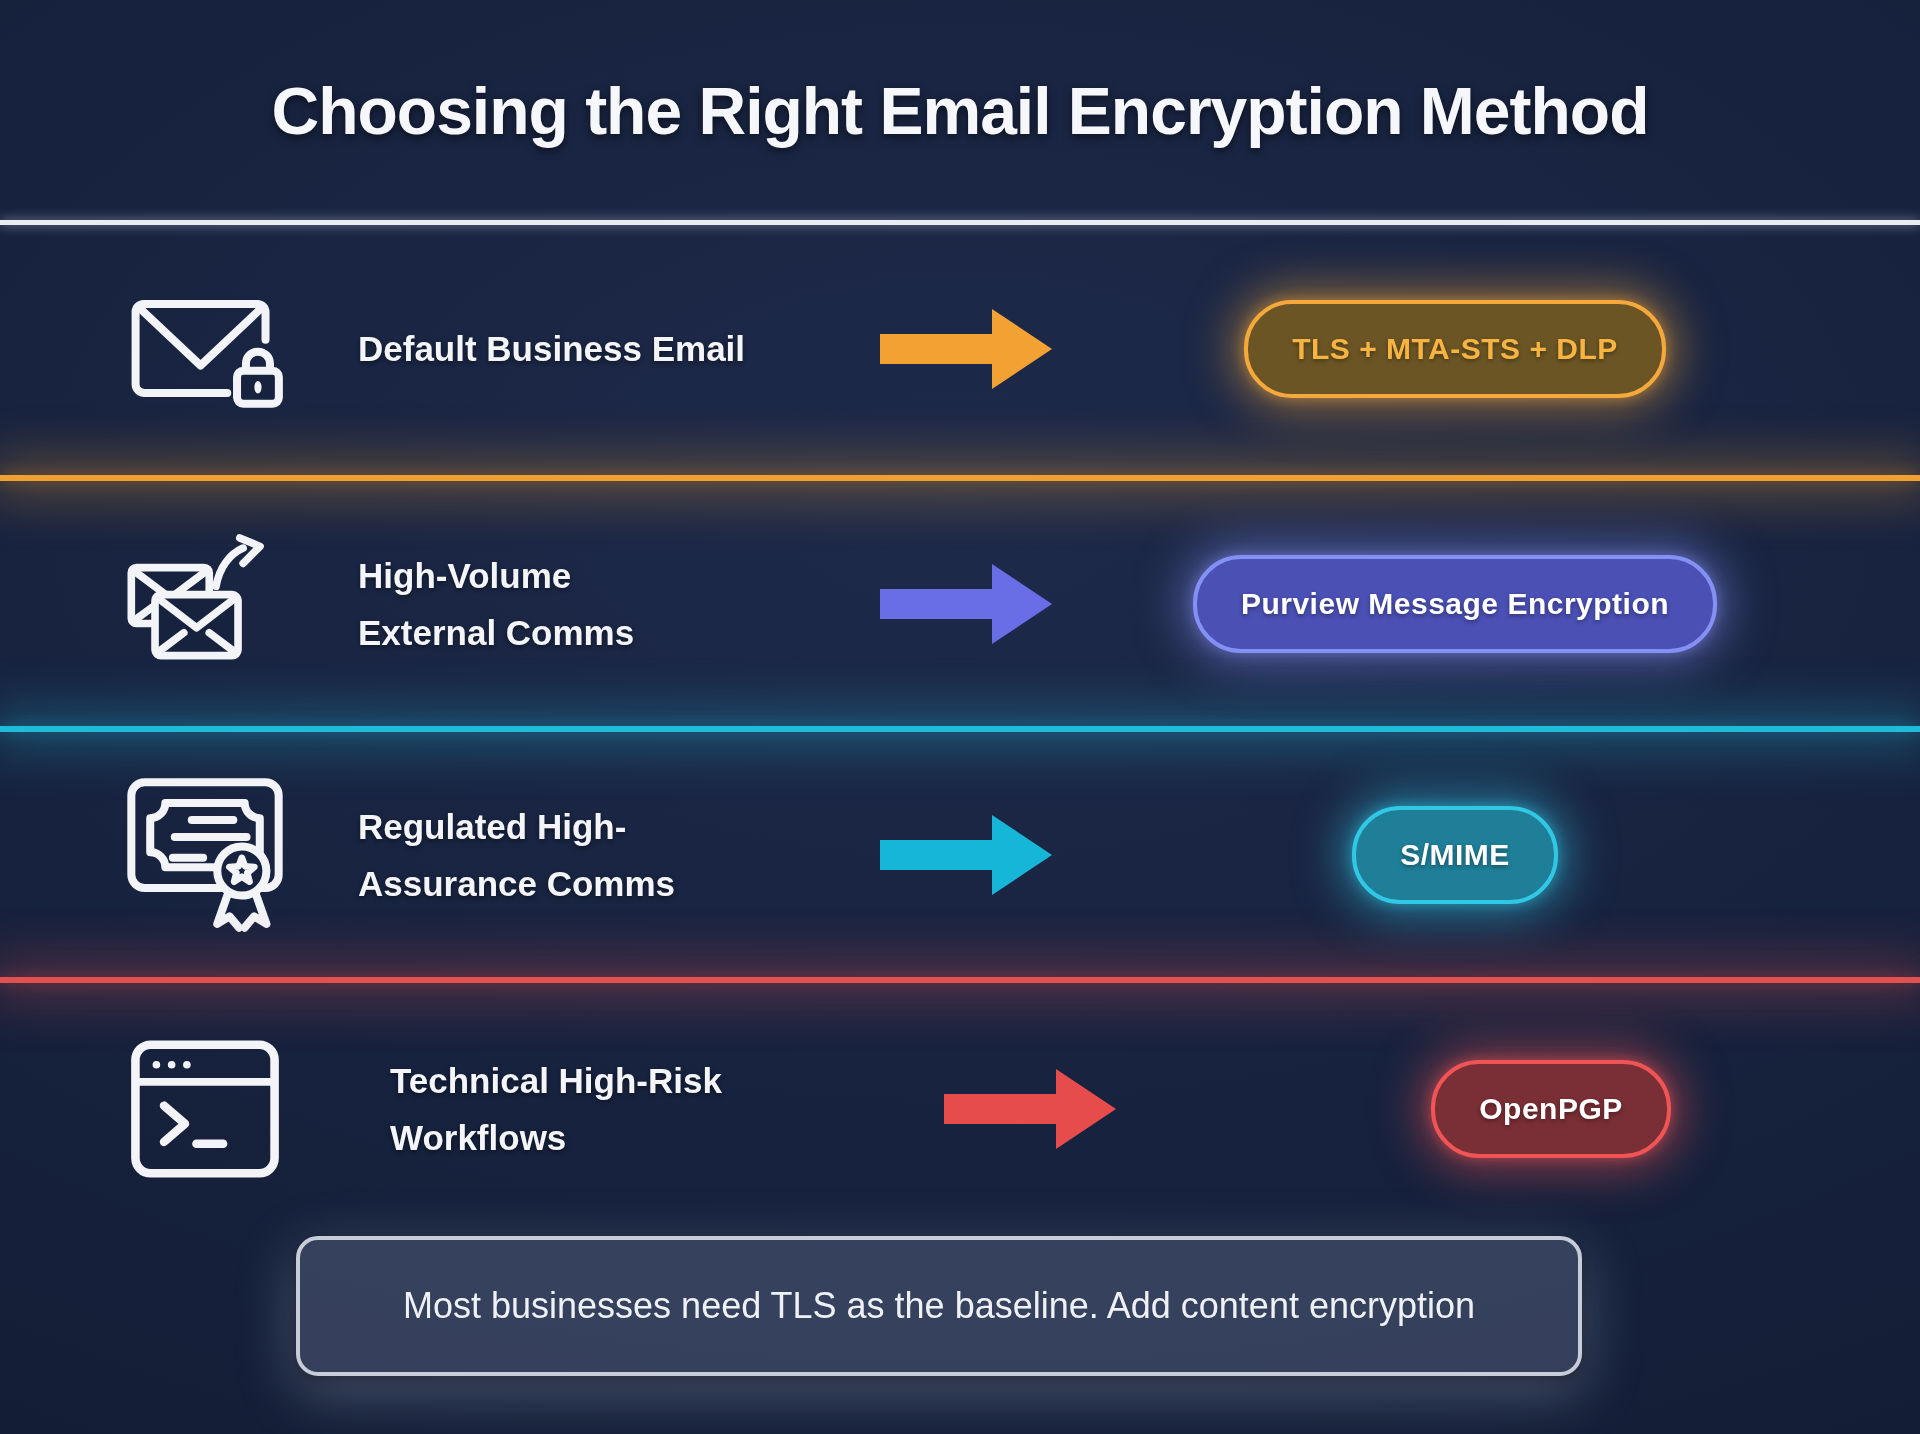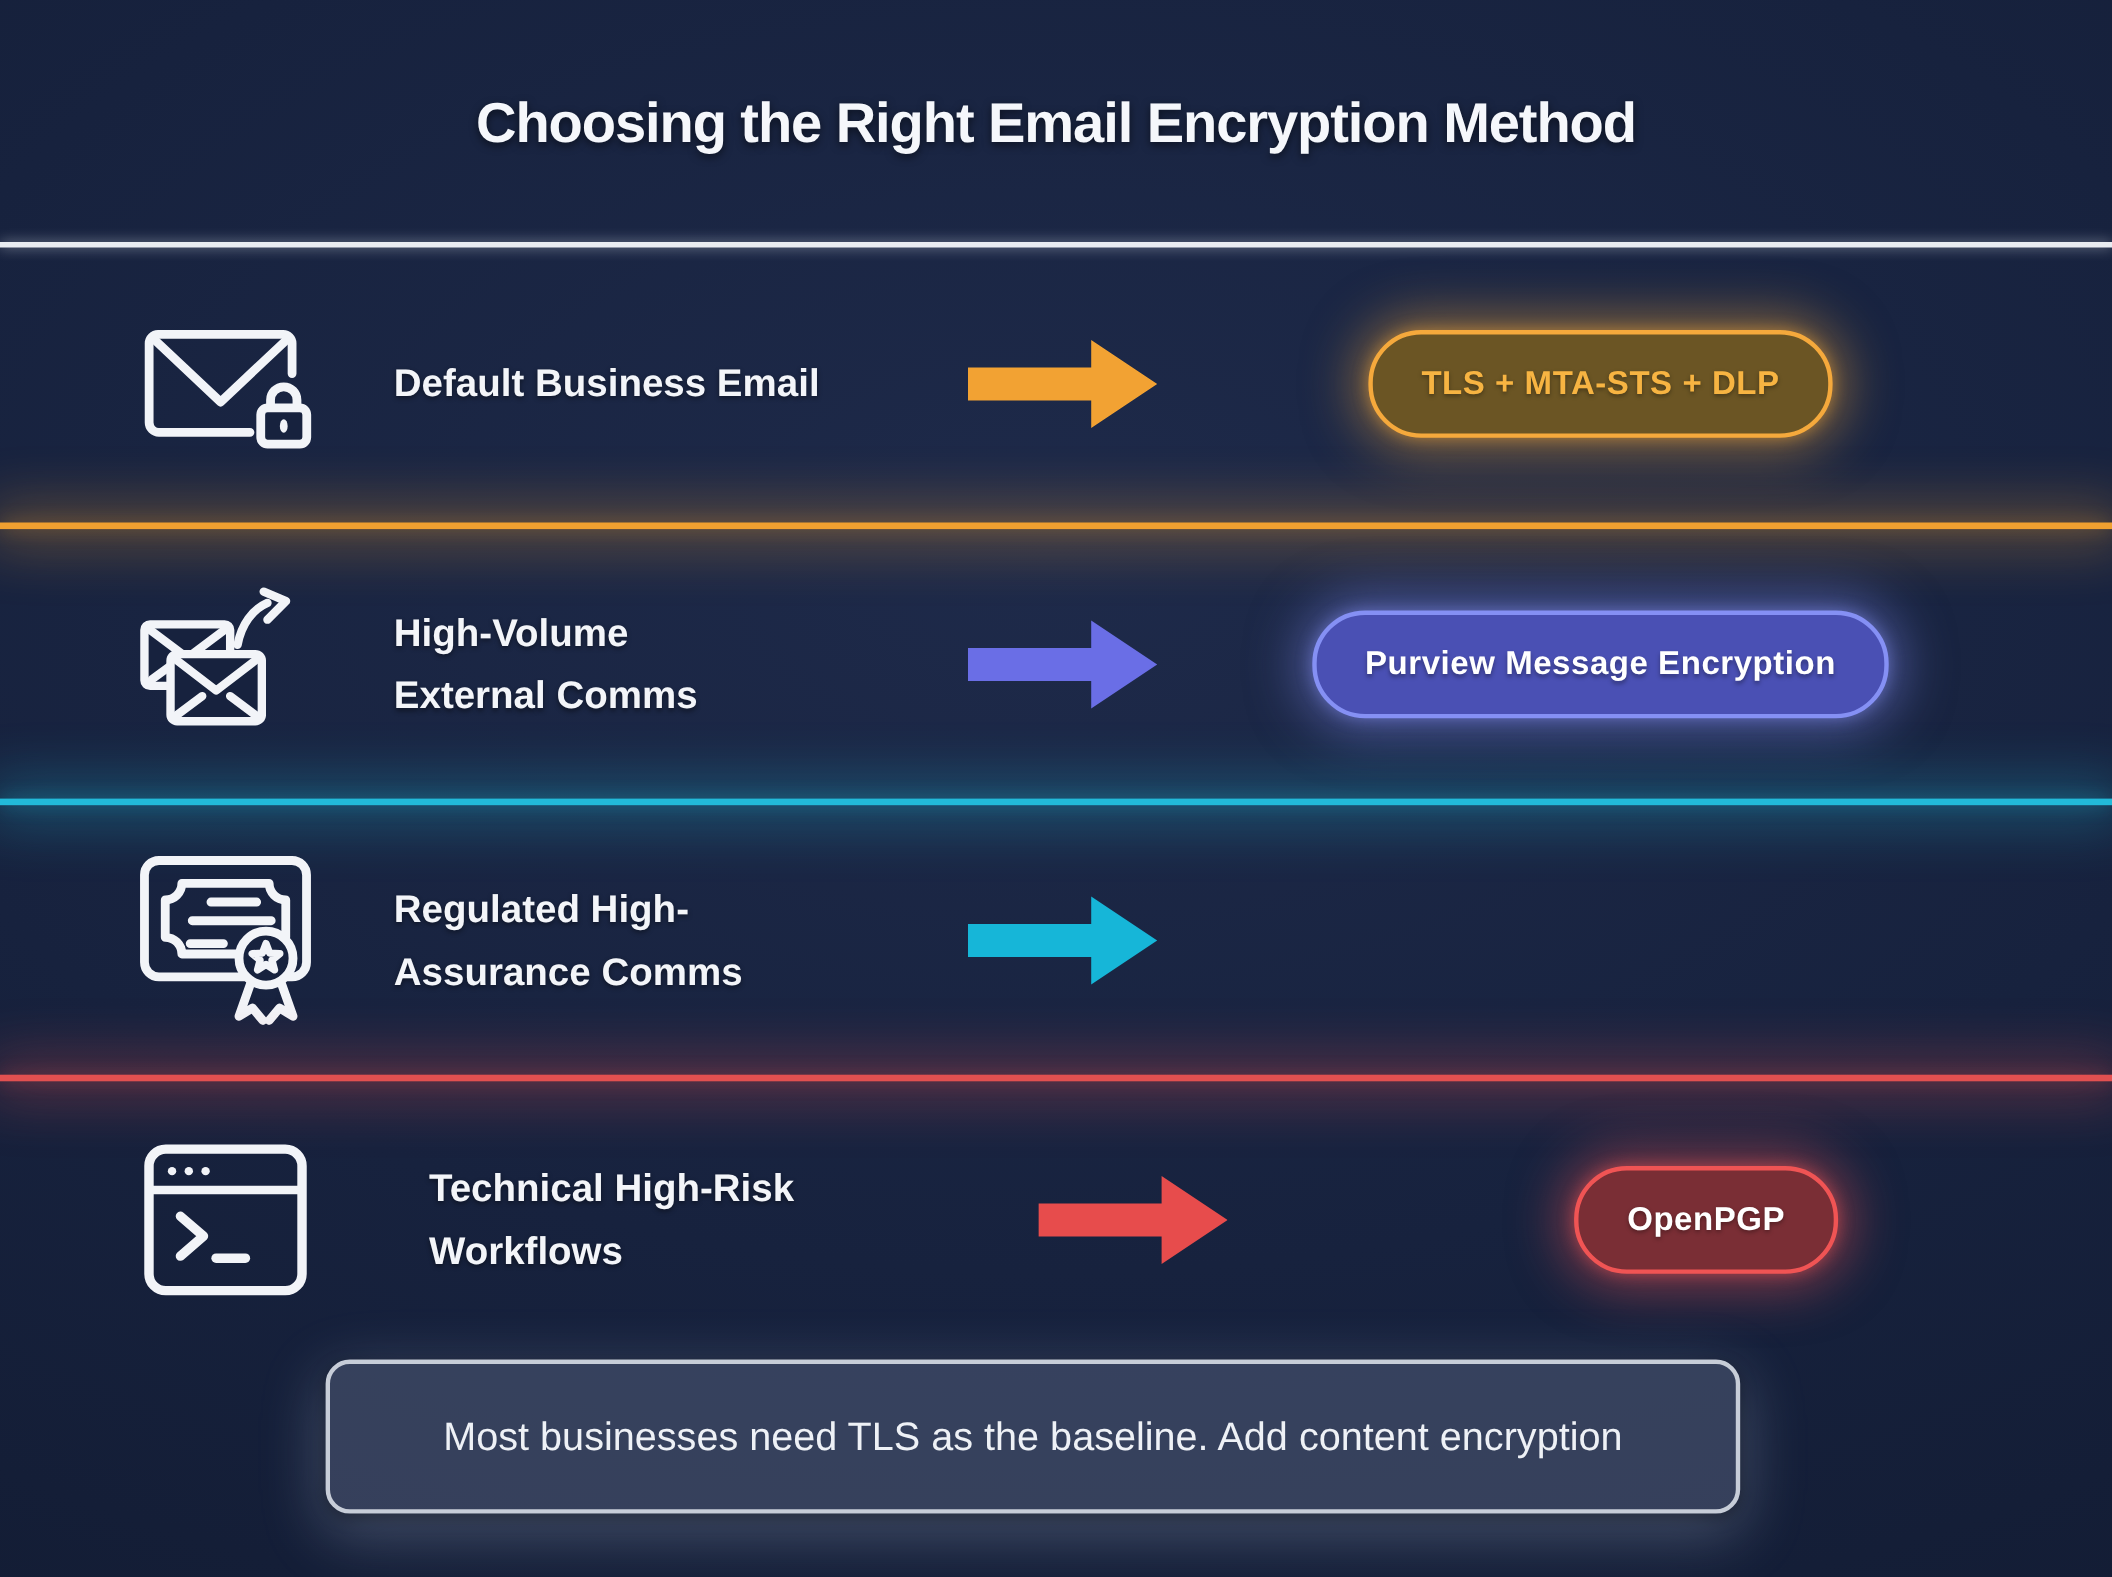--- a/index.html
+++ b/index.html
@@ -3,21 +3,21 @@
 <meta charset="utf-8">
 <style>
   html,body{margin:0;padding:0;background:#0e1526;}
   .stage{
     position:relative;width:1920px;height:1434px;overflow:hidden;
     font-family:"Liberation Sans","DejaVu Sans",sans-serif;
     background:radial-gradient(120% 95% at 50% 35%, #1e2a4a 0%, #17223e 48%, #111a30 100%);
     color:#f3f5f9;
   }
   .header{position:absolute;top:0;left:0;width:100%;height:222px;display:flex;align-items:center;justify-content:center;}
-  .title{font-size:51px;font-weight:700;letter-spacing:-1px;color:#f5f7fb;text-shadow:0 3px 8px rgba(0,0,0,.55);}
+  .title{font-size:66px;font-weight:700;letter-spacing:-1px;color:#f5f7fb;text-shadow:0 3px 8px rgba(0,0,0,.55);}
   .divider{position:absolute;left:0;width:100%;height:5px;background:var(--line,#fff);}
   .divider.soft{box-shadow:0 0 12px rgba(235,240,247,.55);}
   .divider.neon{height:6px;box-shadow:0 0 16px var(--glow), 0 0 52px 12px var(--glow);}
   .row{position:absolute;left:0;width:100%;display:flex;align-items:center;padding-left:116px;box-sizing:border-box;}
   .icon-cell{width:178px;display:flex;align-items:center;justify-content:center;flex:0 0 178px;}
   .icon-cell svg{display:block;}
   .label{margin-left:64px;flex:0 0 522px;font-size:35px;font-weight:700;line-height:57px;color:#f3f5f9;text-shadow:0 2px 5px rgba(0,0,0,.45);}
   .label span{display:block;}
   .arrow-cell{flex:0 0 172px;display:flex;align-items:center;}
   .pill-zone{flex:0 0 806px;display:flex;align-items:center;justify-content:center;}
@@ -134,20 +134,25 @@
     </div>
     <div class="label">
       <span>Regulated High-</span>
       <span>Assurance Comms</span>
     </div>
     <div class="arrow-cell">
       <svg width="172" height="92" viewBox="0 0 172 92">
         <path d="M0 31 H112 V6 L172 46 L112 86 V61 H0 Z" fill="#16b6d8"></path>
       </svg>
     </div>
+    <div class="pill-zone">
+      <div class="pill" style="--pill-border: #31c8e6; --pill-bg: #1f7e98; --pill-text: #ffffff; --pill-glow: rgba(49,200,230,0.50);">
+        <span>S/MIME</span>
+      </div>
+    </div>
   </div>
 
   <div class="divider neon" id="div2" style="--line: #e25050; --glow: rgba(226,80,80,0.42);"></div>
 
   <div class="row" id="row3">
     <div class="icon-cell">
       <svg width="162" height="148" viewBox="0 0 170 155" fill="none" stroke="#f2f4f8" stroke-width="9" stroke-linecap="round" stroke-linejoin="round">
         <rect x="12" y="10" width="146" height="135" rx="16"></rect>
         <circle cx="34" cy="31" r="4" fill="#f2f4f8" stroke="none"></circle>
         <circle cx="50" cy="31" r="4" fill="#f2f4f8" stroke="none"></circle>

